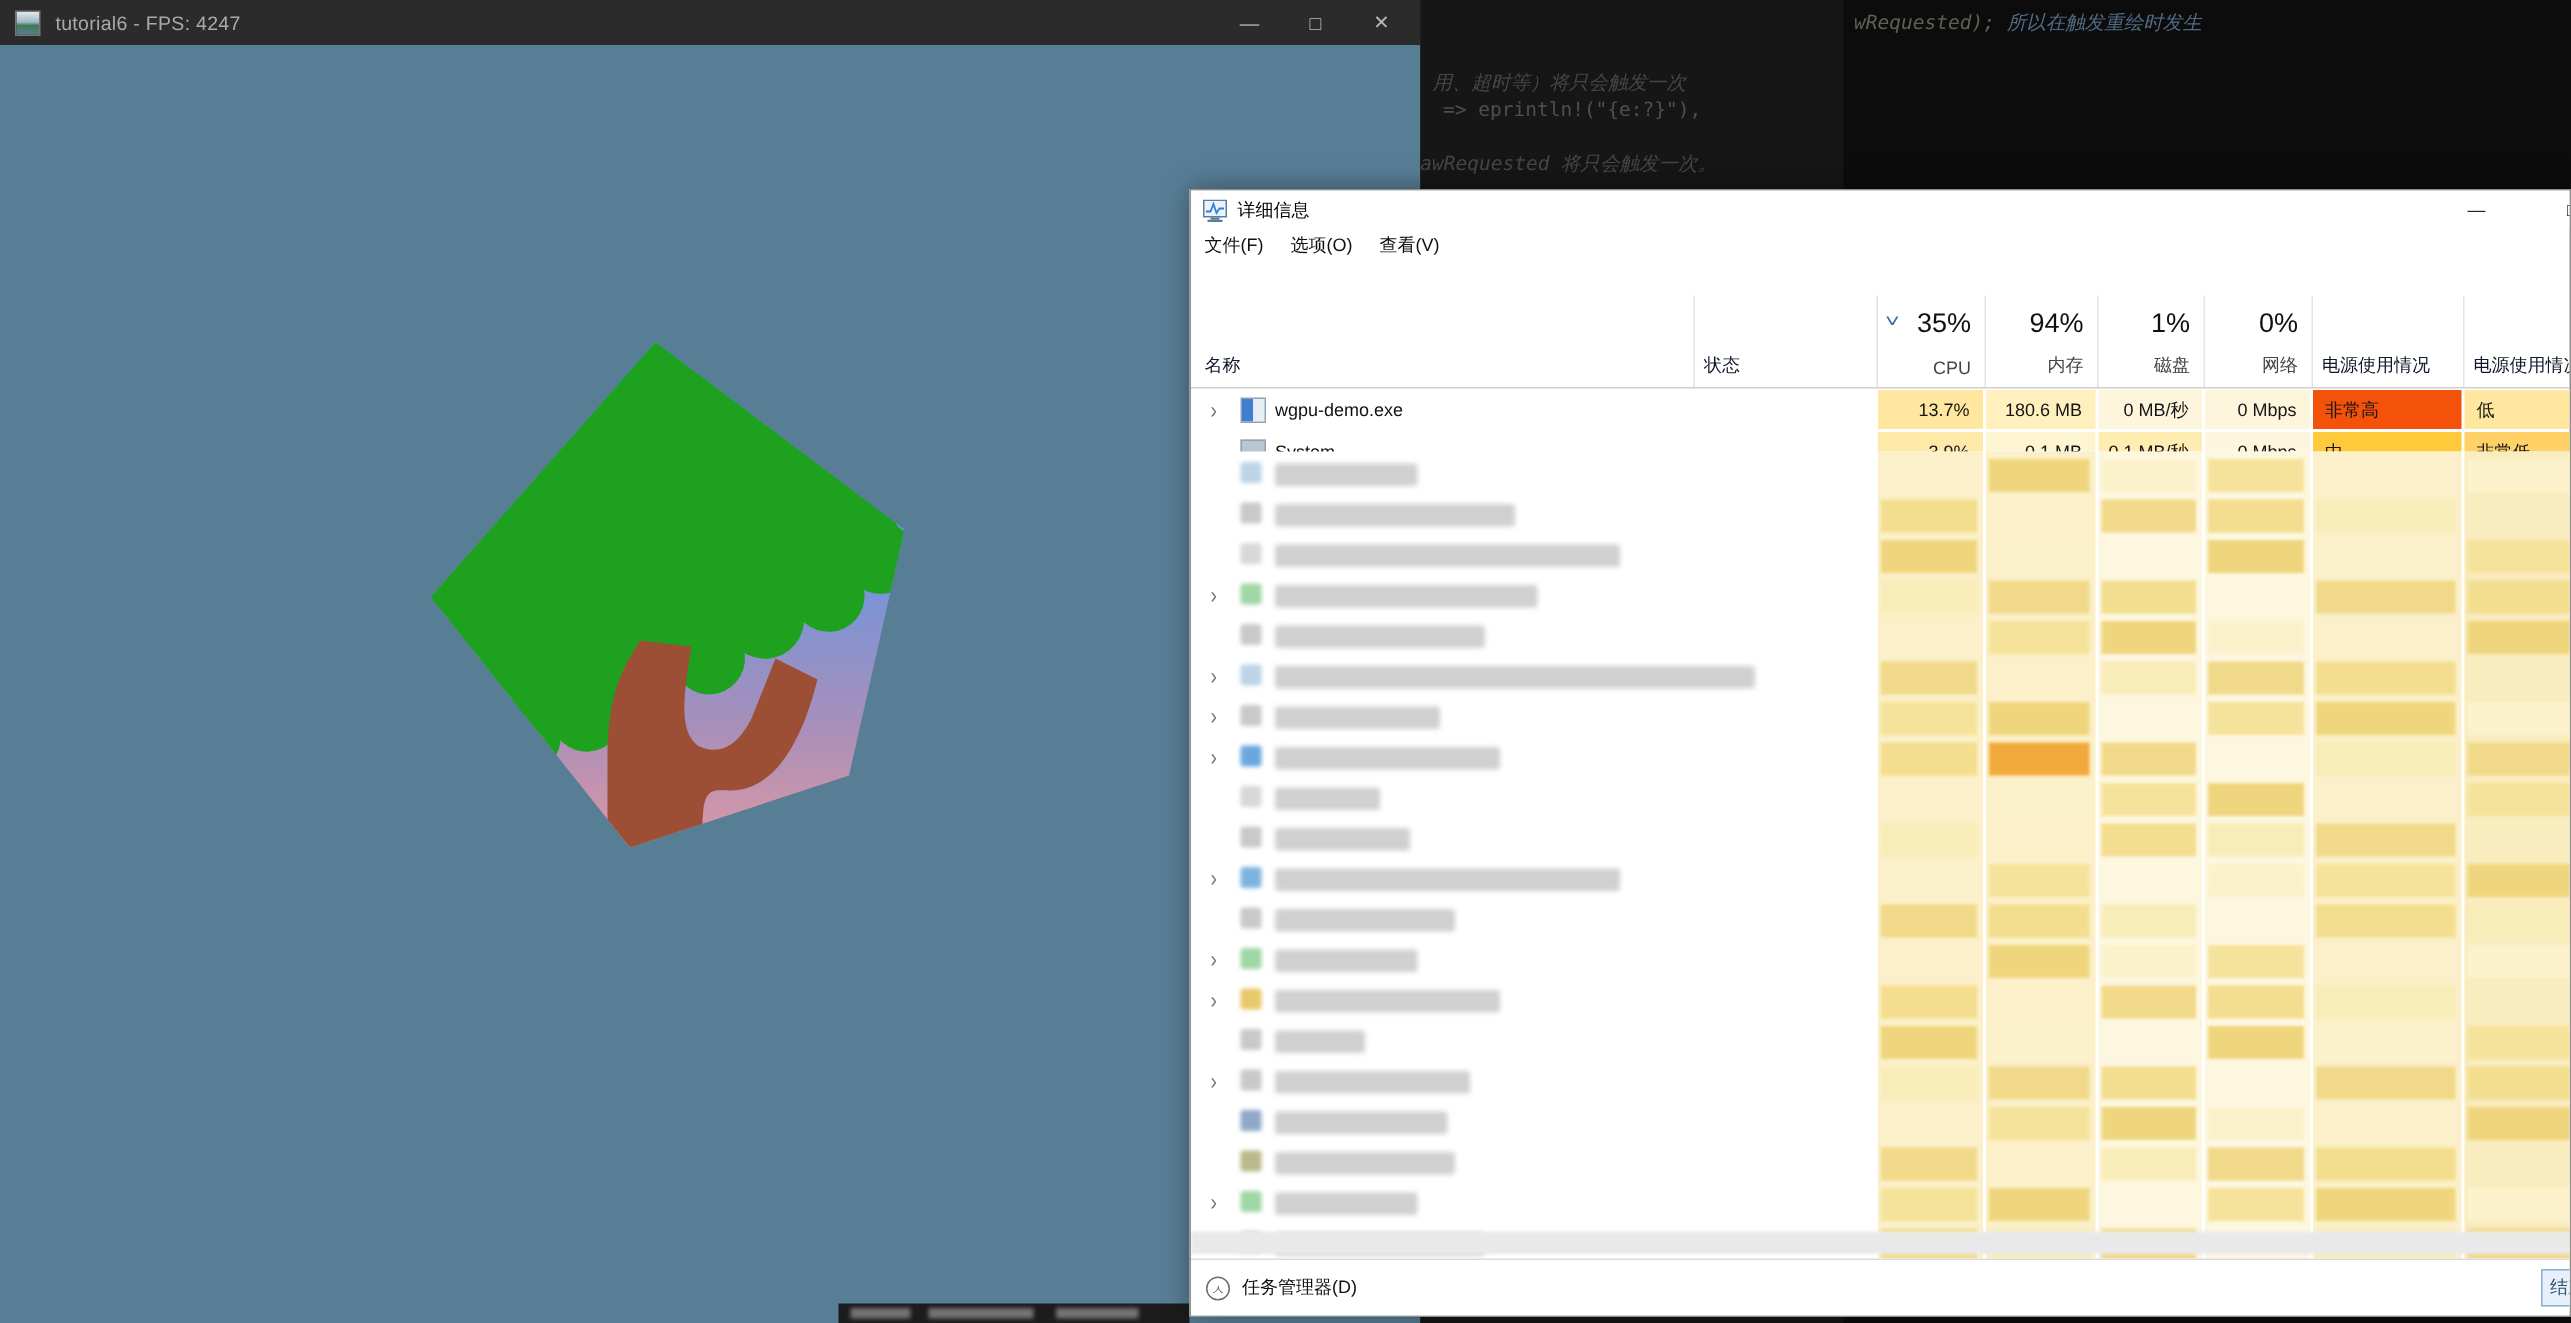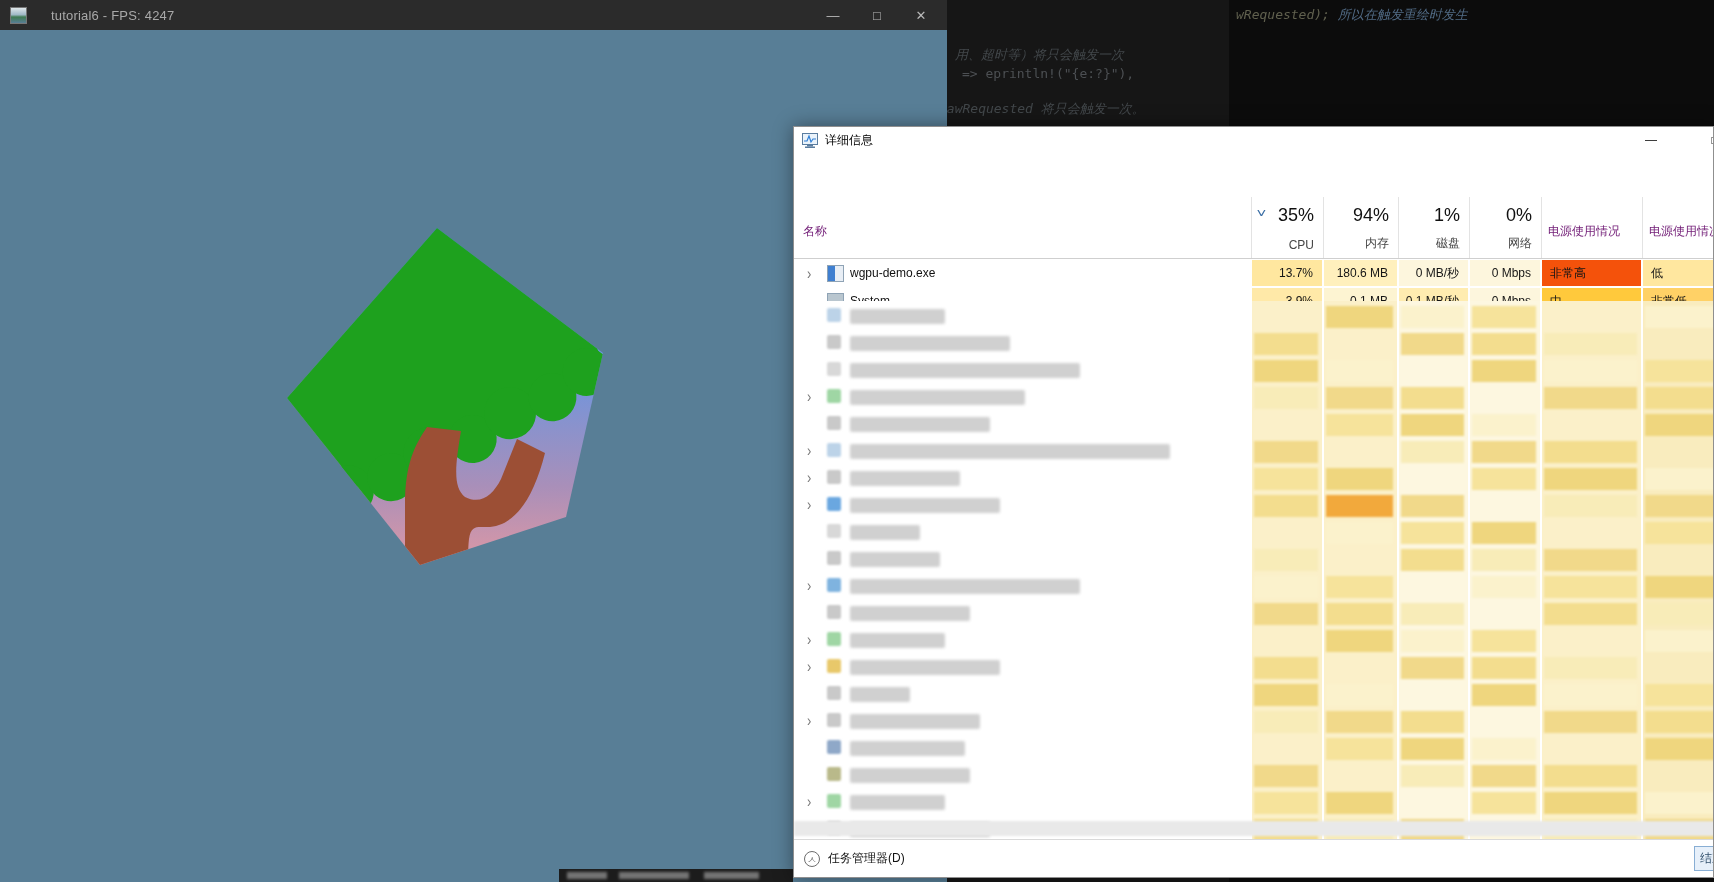--- a/index.html
+++ b/index.html
@@ -4,21 +4,21 @@
 <style>
   html,body{margin:0;padding:0;background:#222;}
   #screen{position:relative;width:1714px;height:882px;overflow:hidden;
     font-family:"Liberation Sans","DejaVu Sans",sans-serif;-webkit-font-smoothing:antialiased;}
 
   
   #fps-window{position:absolute;left:0;top:0;width:947px;height:882px;background:#587e96;}
   #fps-titlebar{position:absolute;left:0;top:0;width:100%;height:30px;background:#2b2b2b;display:flex;align-items:center;}
   #fps-appicon{width:15px;height:15px;margin-left:10px;border:1px solid #777;
     background:linear-gradient(180deg,#dfe7ea 0%,#9fb8c6 45%,#3f7b52 60%,#587e96 100%);}
-  #fps-title{color:#a9a9a9;font-size:13px;margin-left:24px;letter-spacing:.2px;}
+  #fps-title{color:#a9a9a9;font-size:13px;margin-left:10px;letter-spacing:.2px;}
   .fps-btn{position:absolute;top:0;width:34px;height:30px;color:#b9b9b9;font-size:13px;
     display:flex;align-items:center;justify-content:center;}
   
   #render-area{position:absolute;left:255px;top:205px;width:360px;height:375px;}
 
   
   #terminal{position:absolute;left:947px;top:0;width:767px;height:882px;background:#0c0c0c;overflow:hidden;}
   #terminal-light{position:absolute;left:0;top:0;width:282px;height:882px;background:#161616;}
   .term-line{position:absolute;font-family:"DejaVu Sans Mono","Liberation Mono",monospace;
     font-size:13px;white-space:nowrap;filter:blur(.4px);opacity:.85;}
@@ -36,21 +36,21 @@
   #tm-title{font-size:12px;color:#000;margin-left:7px;}
   .tm-cap-btn{position:absolute;top:0;height:26px;width:40px;display:flex;align-items:center;justify-content:center;color:#222;font-size:12px;}
   #tm-menubar{position:absolute;left:0;top:26px;width:100%;height:21px;display:flex;align-items:center;}
   .menu-item{padding:0 9px;color:#111;}
   #tm-tabbar{position:absolute;left:4px;top:47px;width:912px;height:23px;display:flex;align-items:flex-end;}
   .tab{border:1px solid #d9d9d9;border-bottom:none;background:#fff;padding:3px 9px 4px 9px;margin-right:2px;color:#222;}
   .tab.active{border-color:#9a9a9a;padding-top:5px;font-weight:400;position:relative;z-index:2;}
 
   
   #tm-header{position:absolute;left:0;top:70px;width:921px;height:62px;border-bottom:1px solid #cfcfcf;box-sizing:border-box;}
-  .hdr-label{position:absolute;bottom:18px;color:#701a75;}
+  .hdr-label{position:absolute;bottom:6px;color:#0f172a;}
   .hdr-col{position:absolute;top:0;height:100%;border-left:1px solid #e3e3e3;box-sizing:border-box;}
   .hdr-pct{position:absolute;top:8px;right:9px;font-size:18px;color:#101010;}
   .hdr-sub{position:absolute;bottom:6px;right:9px;color:#454545;}
   #sort-chevron{position:absolute;top:10px;left:6px;color:#3a6ea5;font-size:12px;transform:scaleX(1.4);}
 
   
   .proc-row{position:absolute;left:0;width:921px;height:28px;}
   .row-chevron{position:absolute;left:13px;top:7px;color:#767676;font-size:13px;transform:scaleY(1.2);}
   .row-icon{position:absolute;left:33px;top:6px;width:15px;height:15px;}
   .row-name{position:absolute;left:56px;top:7px;color:#111;}
@@ -147,23 +147,31 @@
         <rect x="0.5" y="0.5" width="15" height="11" fill="#eaf3fb" stroke="#5a7da0"></rect>
         <polyline points="2,8 5,8 7,3 9,9 11,6 14,6" fill="none" stroke="#2f7fd6" stroke-width="1.2"></polyline>
         <rect x="5" y="12" width="6" height="1.5" fill="#5a7da0"></rect>
           <rect x="3" y="13.5" width="10" height="1.5" fill="#5a7da0"></rect>
       </svg>
       <div id="tm-title">详细信息</div>
       <div class="tm-cap-btn" style="left:837px">—</div>
       <div class="tm-cap-btn" style="left:901px">□</div>
     </div>
 
+    <div id="tm-menubar">
+        <div class="menu-item">文件(F)</div>
+        <div class="menu-item">选项(O)</div>
+        <div class="menu-item">查看(V)</div>
+      </div>
 
     <div id="tm-header">
       <div class="hdr-label" style="left:9px">名称</div>
+      <div class="hdr-col" style="left:335px;width:122px">
+        <div class="hdr-label" style="left:6px">状态</div>
+      </div>
       <div id="hdr-value-cols">
           <div class="hdr-col" style="left: 457px; width: 72px;">
             <div id="sort-chevron">˅</div>
             <div class="hdr-pct">35%</div>
             <div class="hdr-sub">CPU</div>
           </div>
           <div class="hdr-col" style="left: 529px; width: 75px;">
             <div class="hdr-pct">94%</div>
             <div class="hdr-sub">内存</div>
           </div>

